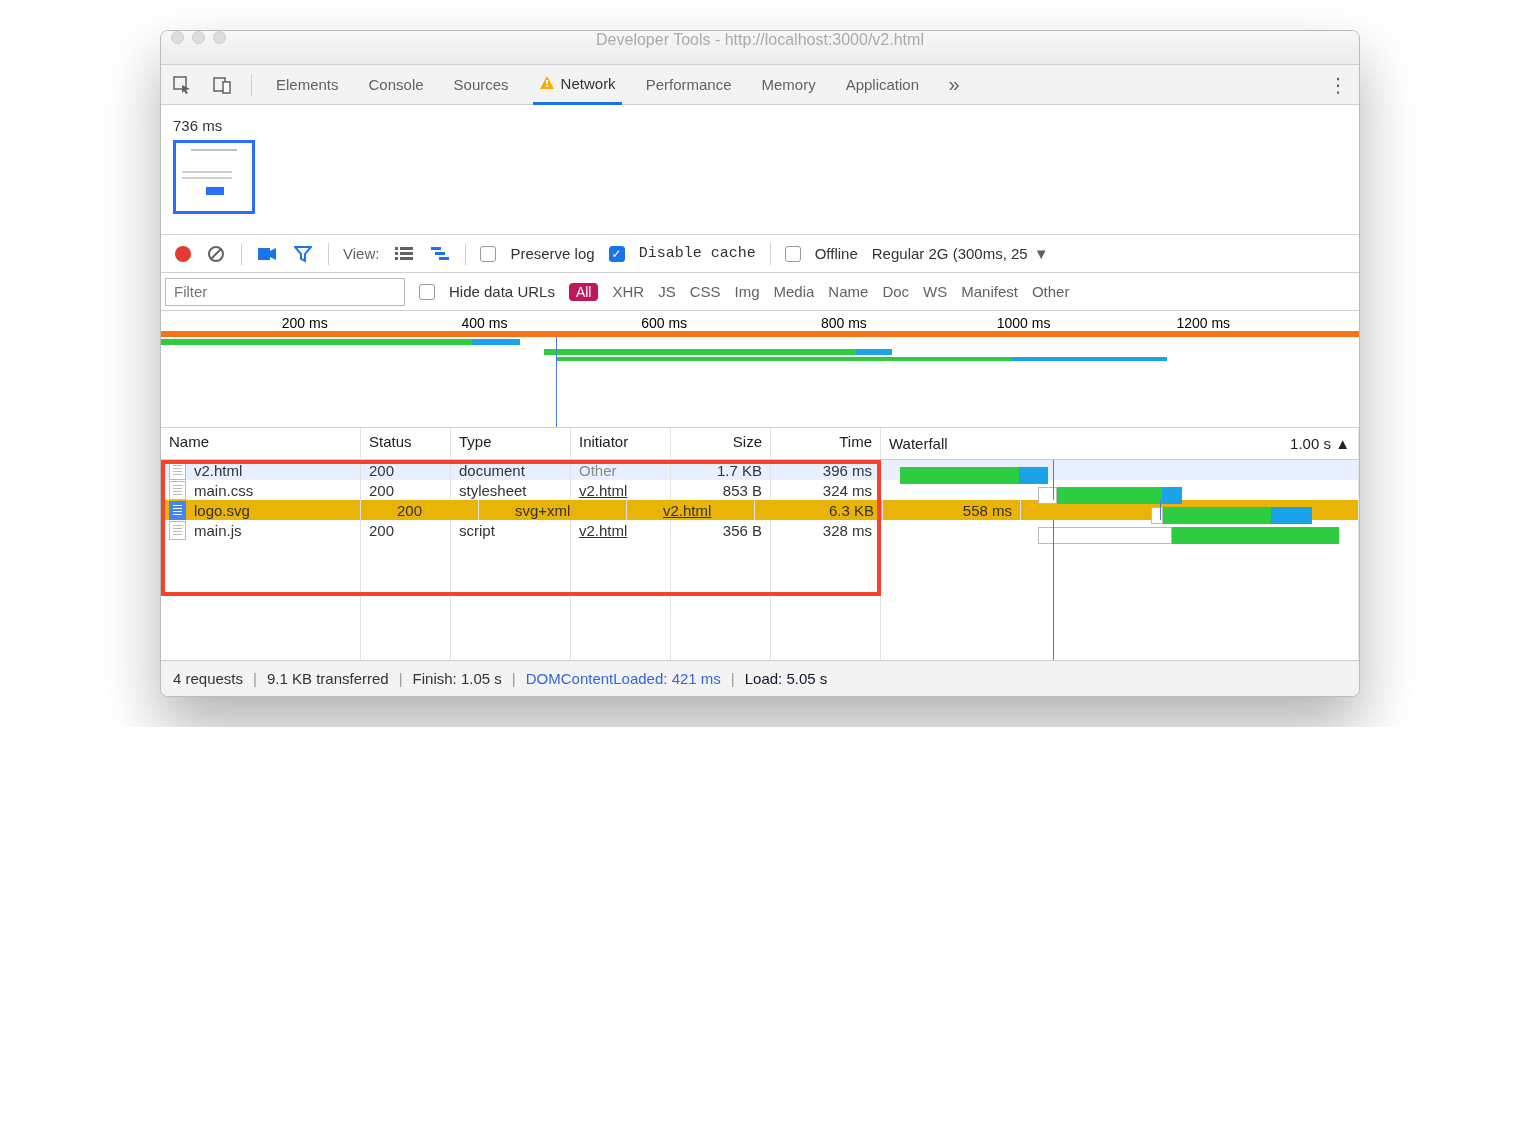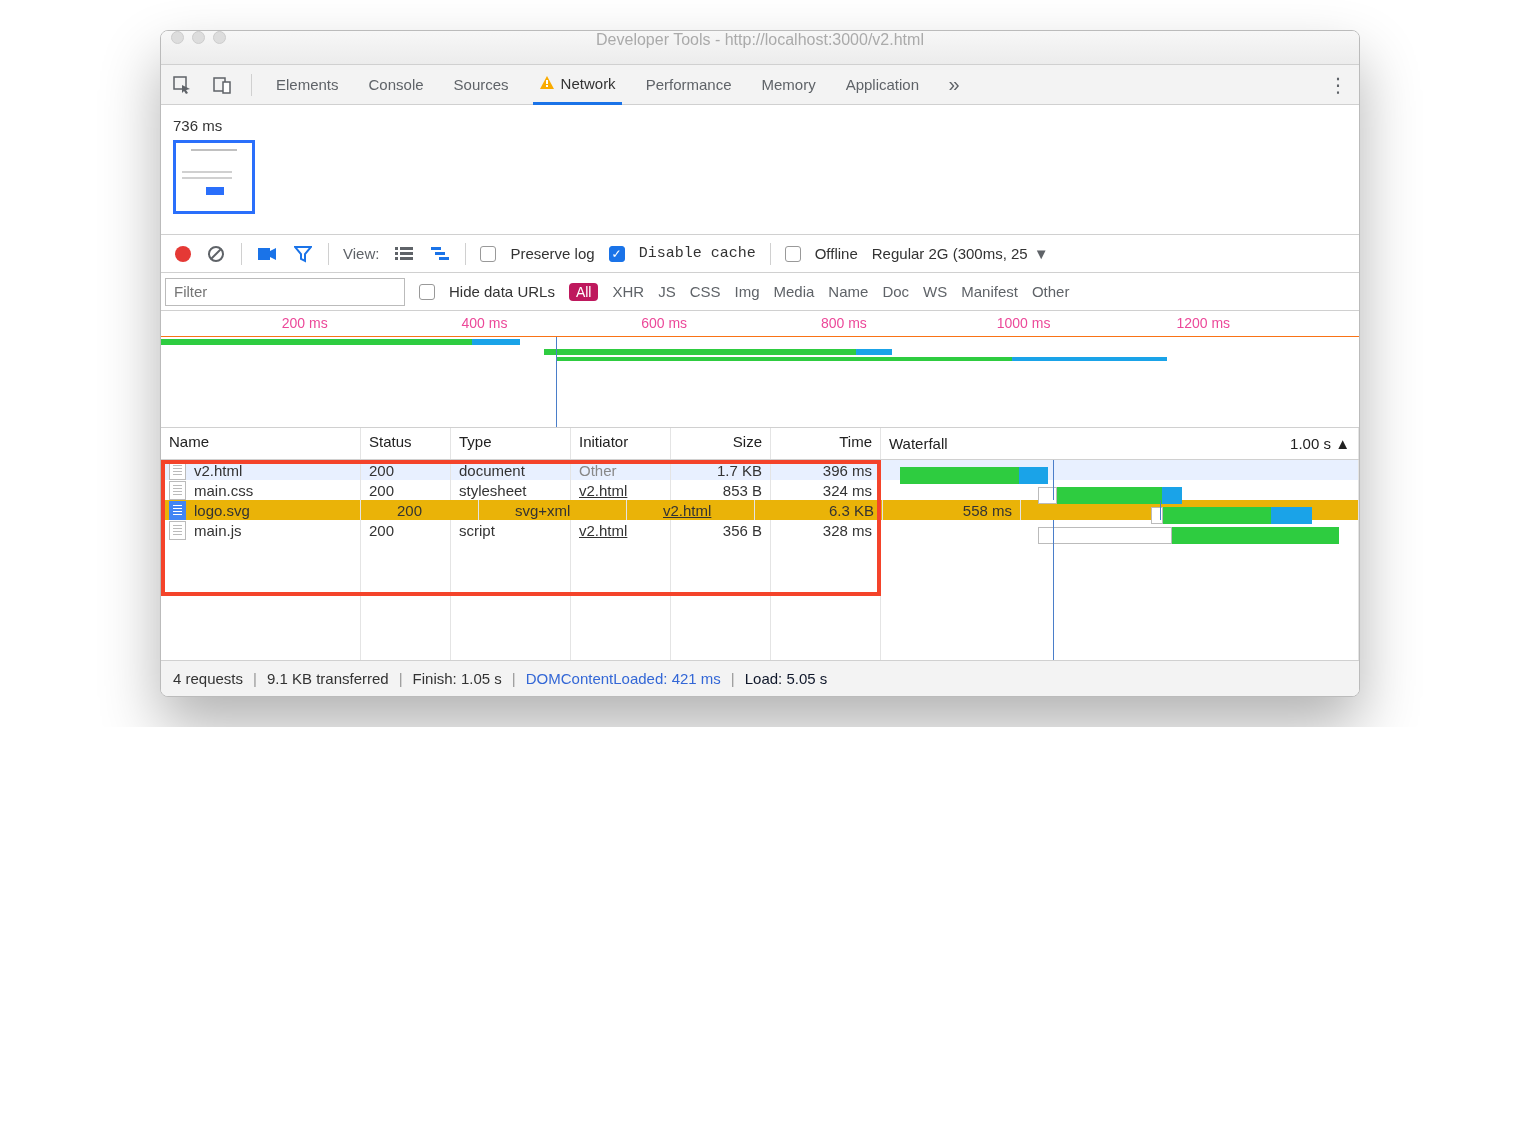--- a/index.html
+++ b/index.html
@@ -27,21 +27,21 @@
 .toolbar { height: 38px; border-bottom: 1px solid #d0d0d0; display: flex; align-items: center; gap: 14px; padding: 0 14px; color: #5f6368; }
 .rec { width: 16px; height: 16px; border-radius: 50%; background: #e53935; }
 .sep { width: 1px; height: 22px; background: #d0d0d0; }
 .cb { width: 16px; height: 16px; border: 1.5px solid #999; border-radius: 3px; display: inline-flex; align-items: center; justify-content: center; }
 .cb.checked { background: #1a73e8; border-color: #1a73e8; color: #fff; font-size: 12px; }
 .throttle { display: flex; align-items: center; gap: 6px; }
 .filterbar { height: 38px; border-bottom: 1px solid #d0d0d0; display: flex; align-items: center; gap: 14px; padding: 0 4px 0 4px; color: #5f6368; }
 .filter-input { width: 240px; height: 28px; border: 1px solid #bbb; background: #fff; padding: 0 8px; font-size: 15px; color: #888; }
 .pill { background: #be185d; color: #fff; border-radius: 4px; padding: 1px 7px; font-size: 14px; }
 .timeline { border-bottom: 1px solid #d0d0d0; }
-.ruler { height: 26px; display: flex; position: relative; font-size: 14px; color: #ec4899; border-bottom: 1px solid #f97316; }
+.ruler { height: 26px; display: flex; position: relative; font-size: 14px; color: #000000; border-bottom: 6px solid #f97316; }
 .ruler span { position: absolute; top: 4px; transform: translateX(-50%); }
 .overview { height: 90px; position: relative; }
 .ov-bar { position: absolute; height: 6px; }
 .ov-green { background: #2ecc40; }
 .ov-blue { background: #1aa3e8; }
 .vline { position: absolute; top: 0; bottom: 0; width: 1px; background: #4a7ec9; }
 .table-head { display: flex; height: 32px; border-bottom: 1px solid #d0d0d0; background: #fff; font-size: 15px; color: #222; }
 .table-head > div, .row > div { border-right: 1px solid #e4e4e4; padding: 5px 8px; }
 .col-name { width: 200px; }
 .col-status { width: 90px; }

